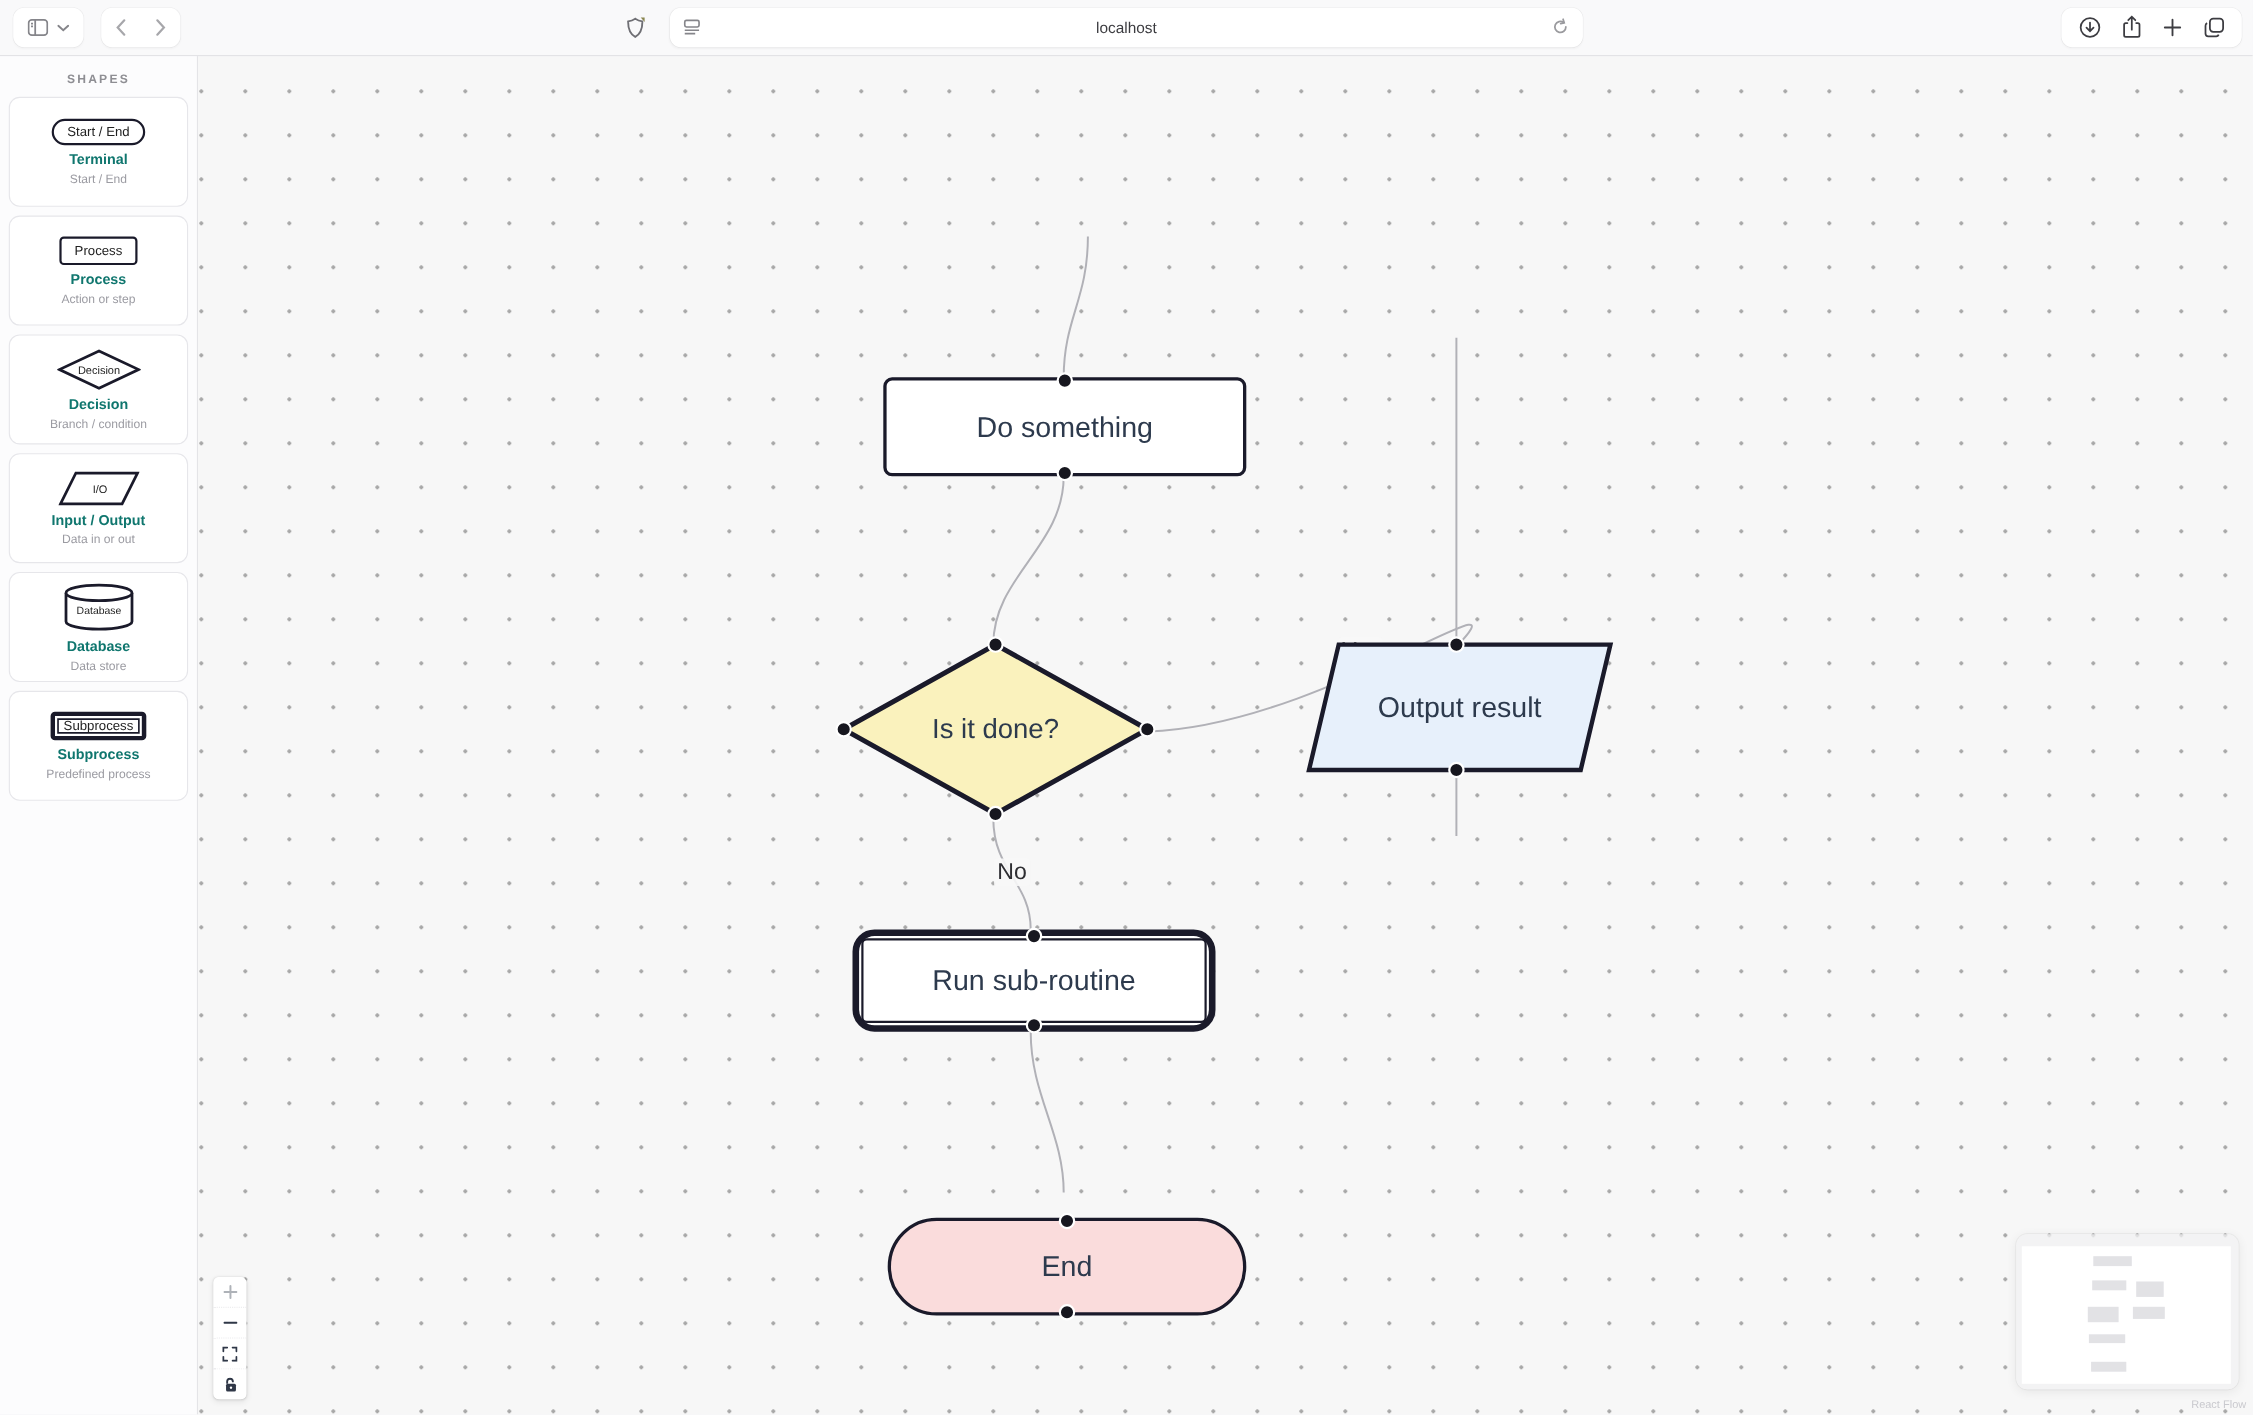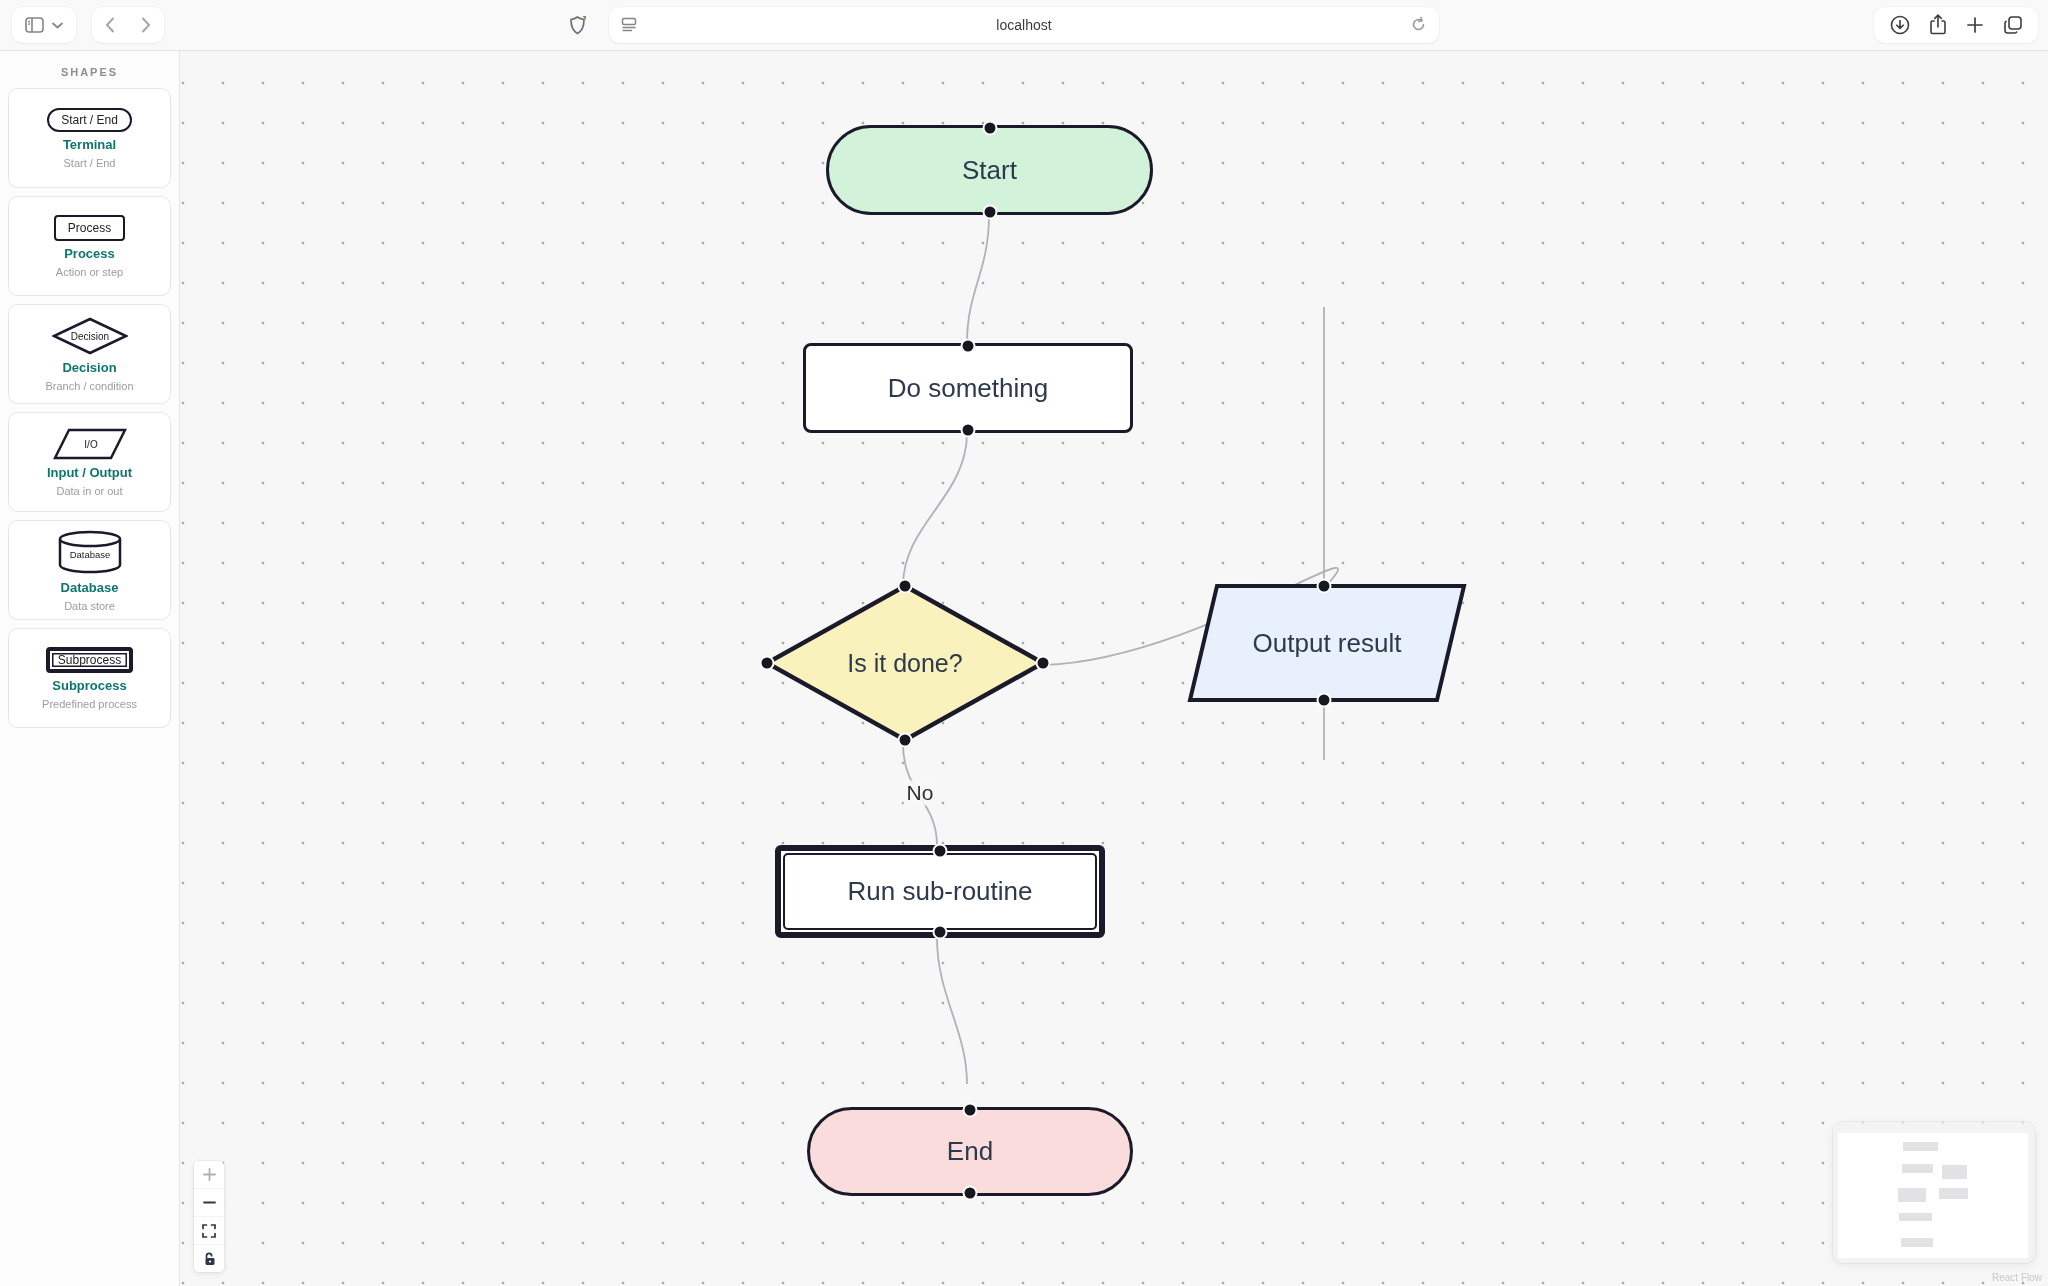--- a/index.html
+++ b/index.html
@@ -71,21 +71,21 @@
     position:absolute;z-index:3;box-sizing:border-box;
     display:flex;align-items:center;justify-content:center;
     font-size:26px;font-weight:500;color:#2d3a4d;cursor:grab;
   }
   .node svg{position:absolute;left:0;top:0;}
   .node .nlabel{position:relative;z-index:1;}
   .n-terminal{border:3.5px solid #1a1a2a;border-radius:46px;}
   .n-start{background:#d3f2da;}
   .n-end{background:#fadcdc;}
   .n-process{background:#ffffff;border:3.5px solid #1a1a2a;border-radius:8px;}
-  .n-subprocess{background:#ffffff;border:6px solid #1a1a2a;border-radius:6px;}
+  .n-subprocess{background:#ffffff;border:6px solid #1a1a2a;border-radius:20px;}
   .n-subprocess .inner{
     position:absolute;left:2px;right:2px;top:2px;bottom:2px;
     border:2px solid #1a1a2a;border-radius:5px;
   }
   .handle{
     position:absolute;width:15px;height:15px;border-radius:50%;
     background:#17171f;border:2px solid #ffffff;box-sizing:border-box;
     transform:translate(-50%,-50%);z-index:4;cursor:crosshair;
   }
   .h-tc{left:50%;top:0;}
@@ -263,25 +263,20 @@
       <path d="M723,694 C723,742 757,752 757,795"></path>
       <path d="M864,615 C1020,610 1212,466 1144,538"></path>
       <path d="M1144,257 L1144,710"></path>
       <path d="M757,888 C757,946 787,980 787,1034"></path>
     </g>
   </svg>
 
   <div class="edge-label" style="left:1057px;top:542px;">Yes</div>
   <div class="edge-label" style="left:740px;top:743px;">No</div>
 
-  <div class="node n-terminal n-start" style="left:646px;top:75px;width:327px;height:90px;">
-    <span class="nlabel">Start</span>
-    <span class="handle h-tc"></span>
-    <span class="handle h-bc"></span>
-  </div>
 
   <div class="node n-process" style="left:623px;top:293px;width:330px;height:90px;">
     <span class="nlabel">Do something</span>
     <span class="handle h-tc"></span>
     <span class="handle h-bc"></span>
   </div>
 
 
   <div class="node" style="left:583px;top:532px;width:284px;height:162px;">
     <svg width="284" height="162" viewBox="0 0 284 162">

